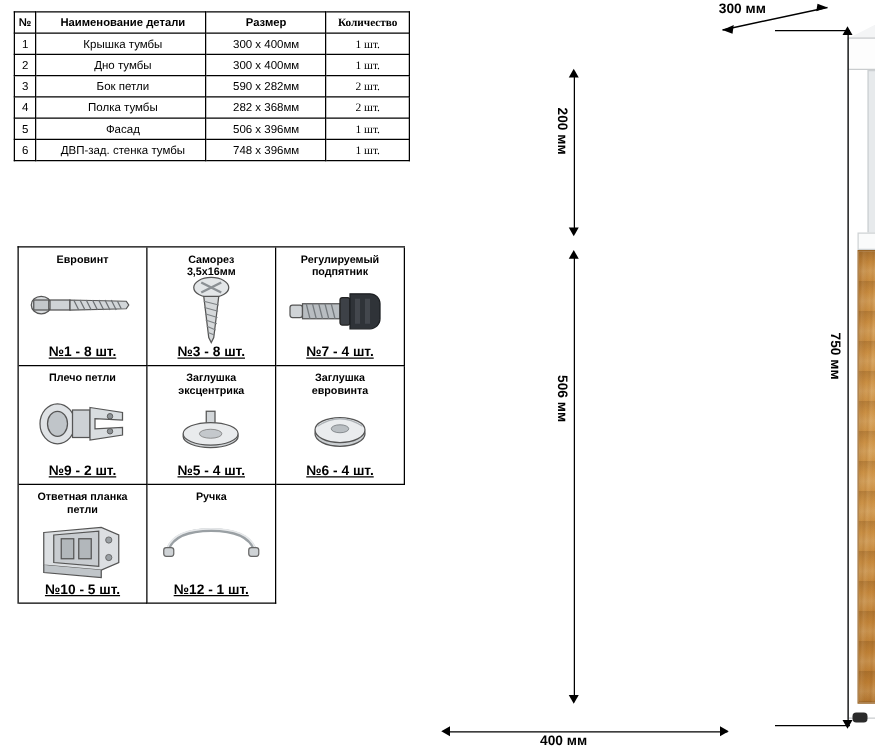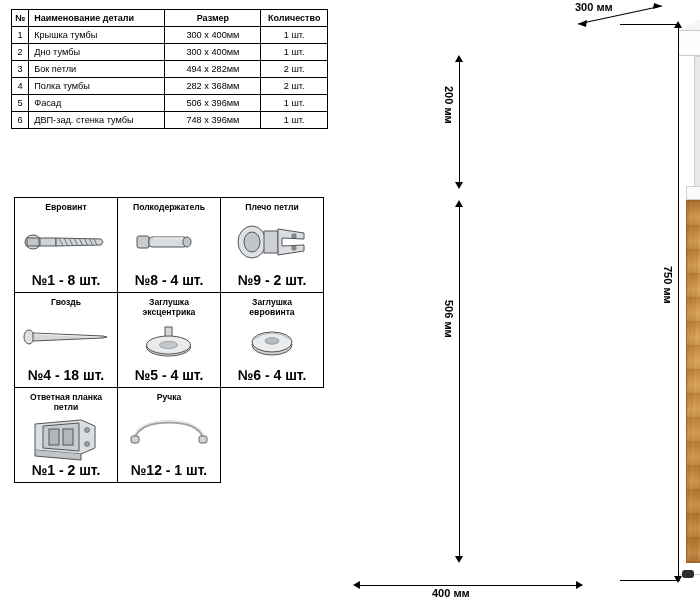--- a/index.html
+++ b/index.html
@@ -21,23 +21,23 @@
   #parts-table th, #parts-table td {
     border:1px solid #000;
     padding:1px 2px;
     height:16px;
     line-height:14px;
     text-align:center;
     font-weight:normal;
   }
   #parts-table thead th { font-weight:bold; font-size:9px; }
   #parts-table td.num { width:17px; }
-  #parts-table td.name, #parts-table th.name { text-align:left; padding-left:5px; width:135px; }
+  #parts-table td.name, #parts-table th.name { text-align:center; padding-left:5px; width:135px; }
   #parts-table td.size, #parts-table th.size { width:95px; }
-  #parts-table td.qty, #parts-table th.qty { width:66px; }
+  #parts-table td.qty, #parts-table th.qty { width:66px;font-family:Liberation Serif, serif; }
 
   
   #hardware-grid {
     position:absolute; left:14px; top:197px;
     width:310px;
     display:grid;
     grid-template-columns:repeat(3, 1fr);
     border-top:1px solid #000;
     border-left:1px solid #000;
   }
@@ -54,22 +54,23 @@
   .hw-title {
     font-size:8.6px; font-weight:bold; text-align:center;
     line-height:10px; white-space:pre-line;
     min-height:10px;
   }
   .hw-art {
     flex:1; width:100%;
     display:flex; align-items:center; justify-content:center;
   }
   .hw-code {
-    font-size:14px; font-weight:bold; text-align:right;
+    font-size:11px; font-weight:bold; text-align:right;
     padding-bottom:4px;
+    text-decoration:underline;
   }
 
   
   #furniture { position:absolute; left:330px; top:0; width:370px; height:602px; }
 
   
   #cabinet-front {
     position:absolute; left:348px; top:30px;
     width:226px; height:545px;
     background:#ffffff;
@@ -169,21 +170,21 @@
     </tr>
     <tr>
       <td class="num">2</td>
       <td class="name">Дно тумбы</td>
       <td class="size">300 х 400мм</td>
       <td class="qty">1 шт.</td>
     </tr>
     <tr>
       <td class="num">3</td>
       <td class="name">Бок петли</td>
-      <td class="size">494 х 282мм</td>
+      <td class="size">590 х 282мм</td>
       <td class="qty">2 шт.</td>
     </tr>
     <tr>
       <td class="num">4</td>
       <td class="name">Полка тумбы</td>
       <td class="size">282 х 368мм</td>
       <td class="qty">2 шт.</td>
     </tr>
     <tr>
       <td class="num">5</td>
@@ -212,61 +213,71 @@
         <path d="M33 9 L78 10 L80 13 L78 16 L33 17 Z" fill="#d2d6d9" stroke="#555"></path>
         <g stroke="#6d7174" stroke-width="1">
           <path d="M36 9 L40 17 M41 9 L45 17 M46 9 L50 17 M51 9 L55 17 M56 9 L60 17 M61 9 L65 17 M66 9 L70 17 M71 10 L74 16"></path>
         </g>
       </svg>
     </div>
     <div class="hw-code">№1 - 8 шт.</div>
   </div>
 
 
-
-
-  <div class="hw-cell">
-    <div class="hw-title">Полкодержатель</div>
-    <div class="hw-art">
-      <svg width="80" height="26" viewBox="0 0 80 26">
-        <rect x="8" y="7" width="12" height="12" rx="2" fill="#c8ccd0" stroke="#555"></rect>
-        <rect x="20" y="8" width="38" height="10" rx="3" fill="#d8dcdf" stroke="#555"></rect>
-        <ellipse cx="58" cy="13" rx="4" ry="5" fill="#c2c6ca" stroke="#555"></ellipse>
-        <path d="M24 9 h30" stroke="#ffffff" stroke-width="1.4" opacity="0.7"></path>
-      </svg>
-    </div>
-    <div class="hw-code">№8 - 4 шт.</div>
-  </div>
+  <div class="hw-cell">
+    <div class="hw-title">Саморез
+3,5х16мм</div>
+    <div class="hw-art">
+      <svg width="40" height="56" viewBox="0 0 40 56">
+        <ellipse cx="20" cy="10" rx="14" ry="8" fill="#e3e6e8" stroke="#555"></ellipse>
+        <path d="M12 6 L28 14 M28 6 L12 14" stroke="#8b9094" stroke-width="2"></path>
+        <path d="M14 17 L26 17 L22 50 L20 54 L18 50 Z" fill="#d6d9db" stroke="#555"></path>
+        <g stroke="#7d8184" stroke-width="0.9">
+          <path d="M14 21 L26 24 M14.5 26 L25.5 29 M15 31 L25 34 M15.5 36 L24.5 39 M16.5 41 L23.5 44 M17.5 46 L22.5 48"></path>
+        </g>
+      </svg>
+    </div>
+    <div class="hw-code">№3 - 8 шт.</div>
+  </div>
+
+  <div class="hw-cell">
+    <div class="hw-title">Регулируемый
+подпятник</div>
+    <div class="hw-art">
+      <svg width="88" height="40" viewBox="0 0 88 40">
+        <rect x="4" y="15" width="10" height="10" rx="2" fill="#cfd3d6" stroke="#555"></rect>
+        <rect x="14" y="14" width="30" height="12" fill="#b8bdc1" stroke="#555"></rect>
+        <g stroke="#74797d" stroke-width="1">
+          <path d="M17 14 L20 26 M22 14 L25 26 M27 14 L30 26 M32 14 L35 26 M37 14 L40 26"></path>
+        </g>
+        <rect x="44" y="9" width="8" height="22" rx="2" fill="#3d4147" stroke="#222"></rect>
+        <path d="M52 6 h16 a8 8 0 0 1 8 8 v12 a8 8 0 0 1 -8 8 h-16 z" fill="#2f3338" stroke="#1c1f22"></path>
+        <rect x="56" y="10" width="4" height="20" fill="#43474d"></rect>
+        <rect x="64" y="10" width="4" height="20" fill="#43474d"></rect>
+      </svg>
+    </div>
+    <div class="hw-code">№7 - 4 шт.</div>
+  </div>
+
 
   <div class="hw-cell">
     <div class="hw-title">Плечо петли</div>
     <div class="hw-art">
       <svg width="76" height="50" viewBox="0 0 76 50">
         <ellipse cx="18" cy="25" rx="14" ry="16" fill="#dfe2e5" stroke="#555"></ellipse>
         <ellipse cx="18" cy="25" rx="8" ry="10" fill="#c0c5c9" stroke="#555"></ellipse>
         <rect x="30" y="14" width="14" height="22" fill="#cdd1d5" stroke="#555"></rect>
         <path d="M44 12 L70 16 L70 22 L48 21 L48 29 L70 28 L70 34 L44 38 Z" fill="#d9dde0" stroke="#555"></path>
         <circle cx="60" cy="19" r="2.2" fill="#8d9296" stroke="#555" stroke-width="0.7"></circle>
         <circle cx="60" cy="31" r="2.2" fill="#8d9296" stroke="#555" stroke-width="0.7"></circle>
       </svg>
     </div>
     <div class="hw-code">№9 - 2 шт.</div>
   </div>
 
-  <div class="hw-cell">
-    <div class="hw-title">Гвоздь</div>
-    <div class="hw-art">
-      <svg width="90" height="20" viewBox="0 0 90 20">
-        <ellipse cx="8" cy="10" rx="5" ry="7" fill="#dfe2e5" stroke="#555"></ellipse>
-        <path d="M12 6 L82 9 L86 10 L82 11 L12 14 Z" fill="#d4d8db" stroke="#555"></path>
-        <path d="M14 7 L78 10" stroke="#ffffff" stroke-width="1" opacity="0.6"></path>
-      </svg>
-    </div>
-    <div class="hw-code">№4 - 18 шт.</div>
-  </div>
 
   <div class="hw-cell">
     <div class="hw-title">Заглушка
 эксцентрика</div>
     <div class="hw-art">
       <svg width="60" height="34" viewBox="0 0 60 34">
         <rect x="26" y="2" width="7" height="12" fill="#d3d7da" stroke="#555"></rect>
         <ellipse cx="29.5" cy="22" rx="22" ry="9" fill="#d0d4d7" stroke="#555"></ellipse>
         <ellipse cx="29.5" cy="20" rx="22" ry="9" fill="#e9ebed" stroke="#555"></ellipse>
         <ellipse cx="29.5" cy="20" rx="9" ry="3.6" fill="#c4c8cc" stroke="#777" stroke-width="0.6"></ellipse>
@@ -296,21 +307,21 @@
       <svg width="74" height="46" viewBox="0 0 74 46">
         <path d="M6 10 L52 6 L66 12 L66 34 L52 40 L6 36 Z" fill="#dcdfe2" stroke="#555"></path>
         <path d="M14 12 L50 9 L50 37 L14 34 Z" fill="#c8ccd0" stroke="#555"></path>
         <rect x="20" y="15" width="10" height="16" fill="#b2b7bb" stroke="#555"></rect>
         <rect x="34" y="15" width="10" height="16" fill="#b2b7bb" stroke="#555"></rect>
         <circle cx="58" cy="16" r="2.5" fill="#9aa0a4" stroke="#555" stroke-width="0.6"></circle>
         <circle cx="58" cy="30" r="2.5" fill="#9aa0a4" stroke="#555" stroke-width="0.6"></circle>
         <path d="M6 36 L6 42 L52 46 L52 40" fill="#c0c5c9" stroke="#555"></path>
       </svg>
     </div>
-    <div class="hw-code">№1 - 2 шт.</div>
+    <div class="hw-code">№10 - 5 шт.</div>
   </div>
 
 
   <div class="hw-cell">
     <div class="hw-title">Ручка</div>
     <div class="hw-art">
       <svg width="82" height="32" viewBox="0 0 82 32">
         <path d="M6 22 q6 -16 35 -16 q29 0 35 16" fill="none" stroke="#9aa0a4" stroke-width="3"></path>
         <path d="M6 20 q6 -15 35 -15 q29 0 35 15" fill="none" stroke="#e6e8ea" stroke-width="1.4"></path>
         <rect x="3" y="20" width="8" height="7" rx="2" fill="#cfd3d6" stroke="#666"></rect>

